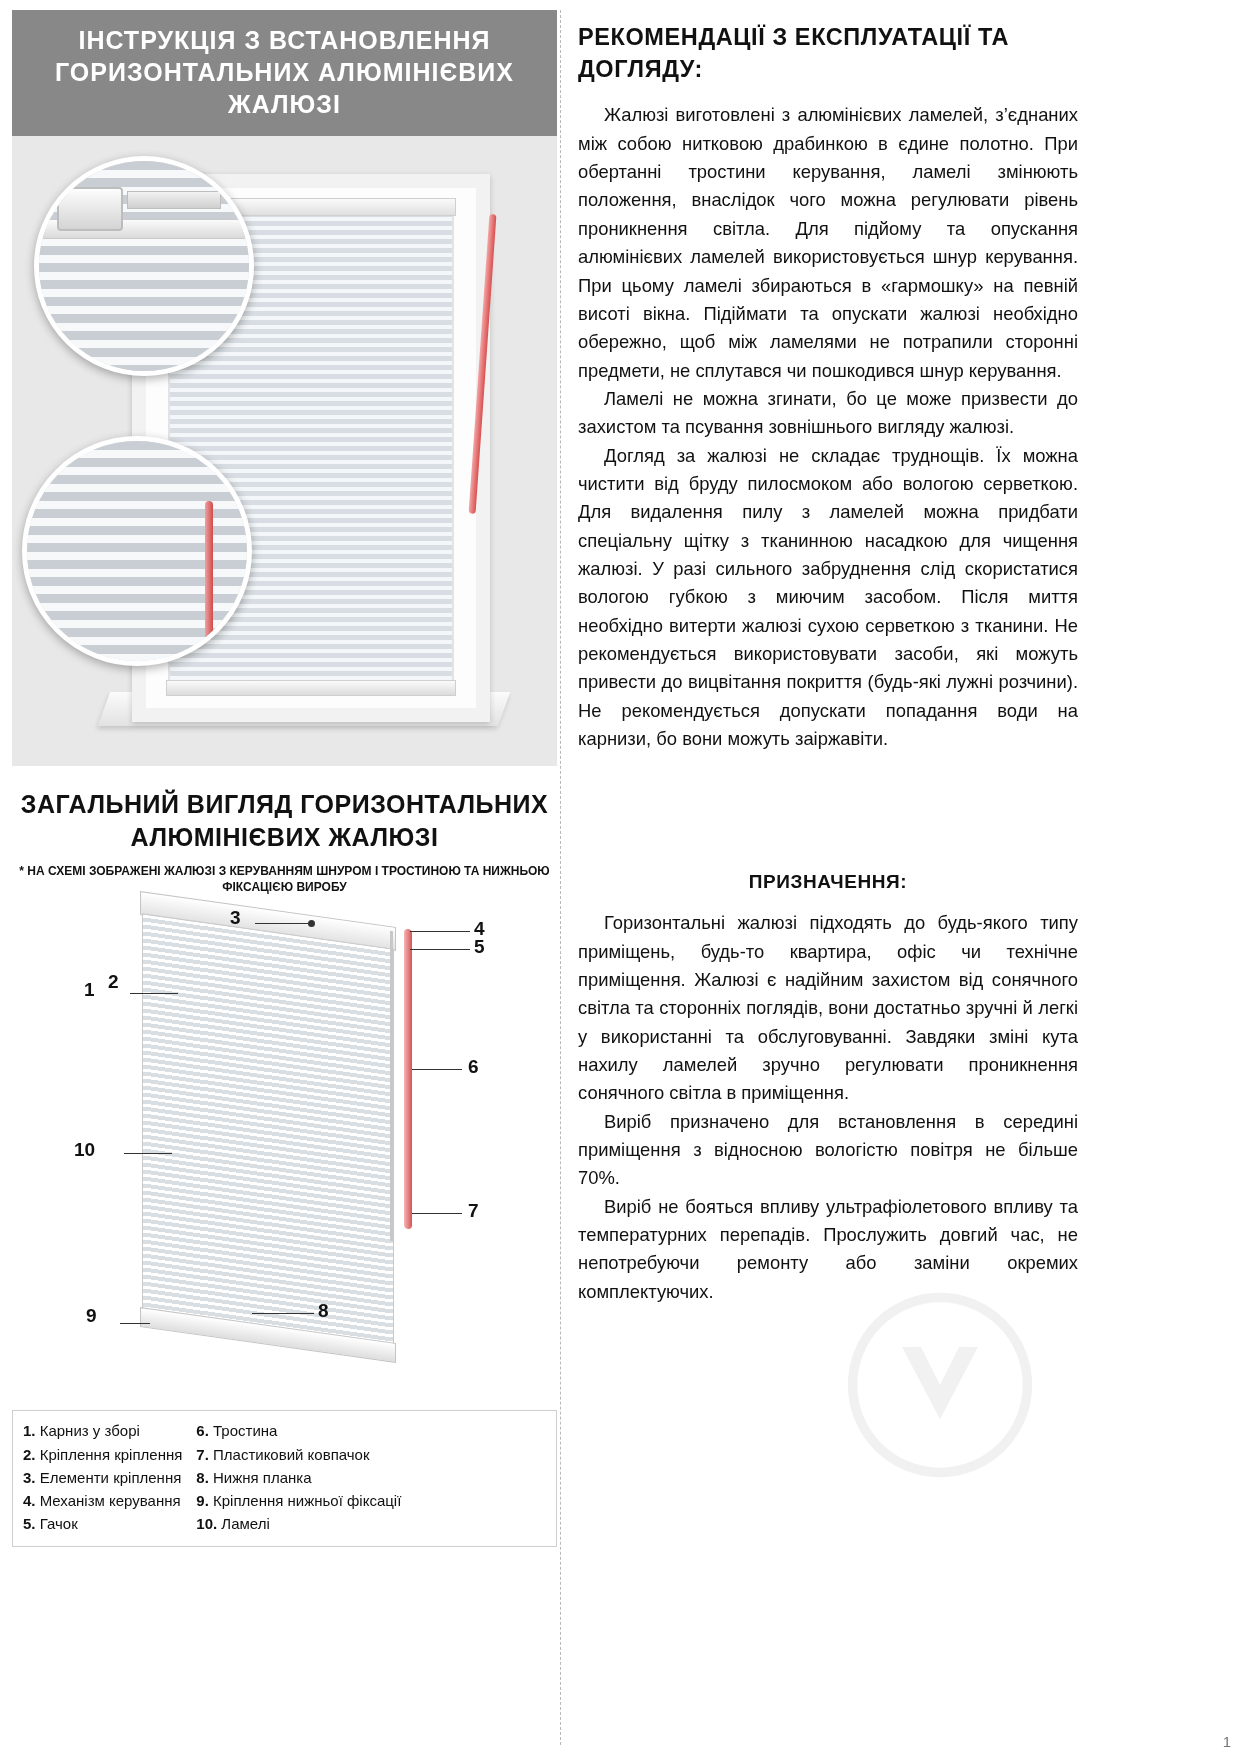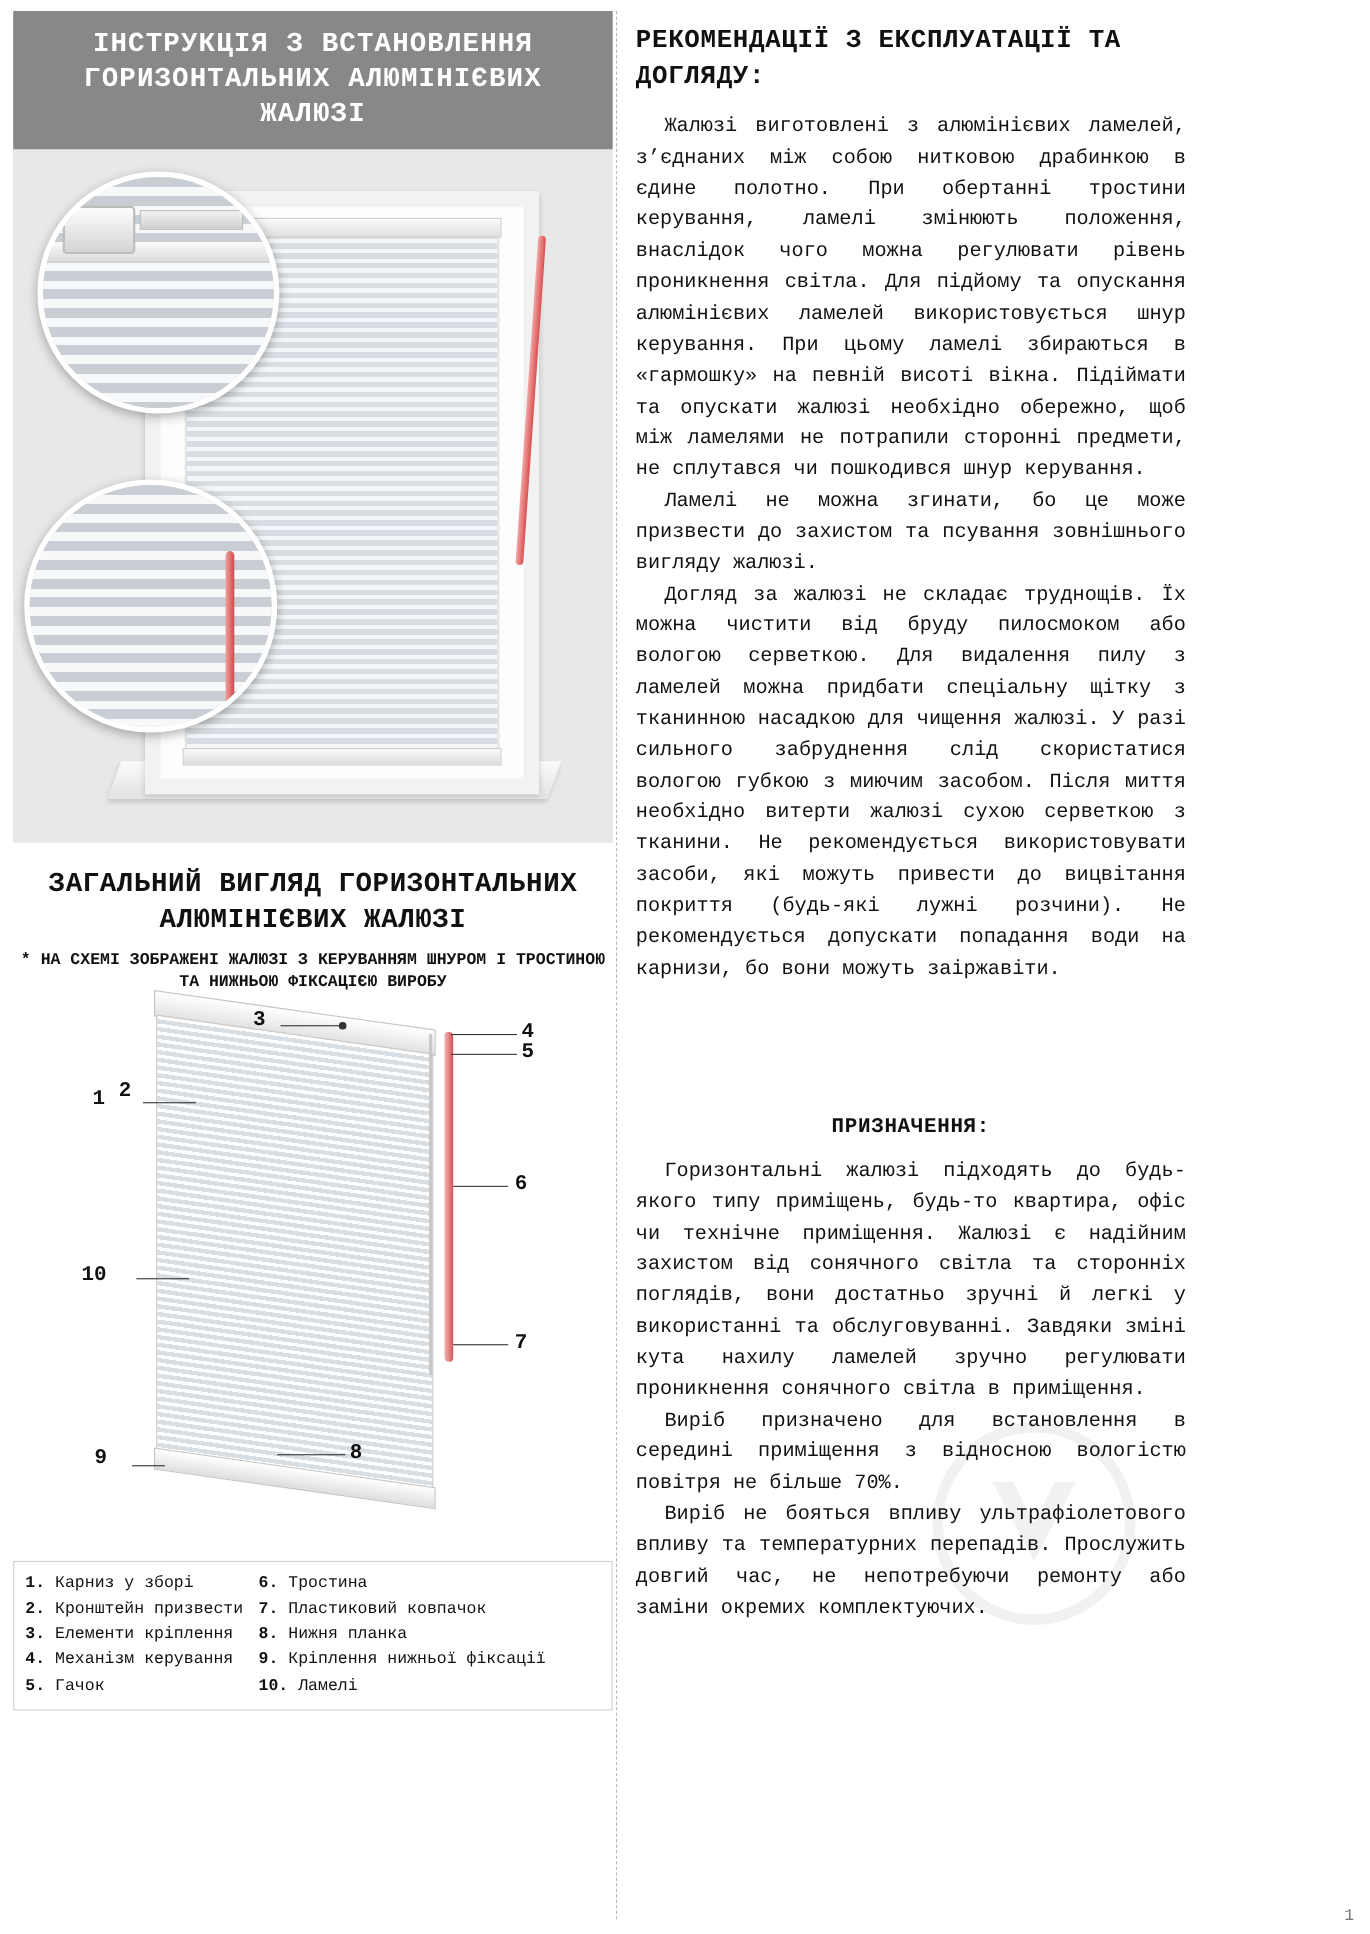--- a/index.html
+++ b/index.html
@@ -6,21 +6,20 @@
   body{
     width:1245px;height:1758px;
     background:#ffffff;
     font-family:"Liberation Sans", sans-serif;
     position:relative;
     overflow:hidden;
   }
   .page{
     position:absolute;inset:0;
     display:flex;
-    font-family:Liberation Mono, monospace;
   }
   
   .wm{
     position:absolute;
     color:#f0f0f0;
     font-size:150px;
     font-family:"Liberation Serif", serif;
     z-index:0;
     pointer-events:none;
     user-select:none;
@@ -157,21 +156,21 @@
     font-weight:bold;
     font-size:25px;
     line-height:1.3;
     color:#111;
     letter-spacing:.5px;
   }
   .sub-note{
     text-align:center;
     margin-top:10px;
     font-weight:bold;
-    font-size:15px;
+    font-size:12px;
     line-height:1.35;
     color:#111;
   }
   
   .diagram{
     position:relative;
     height:505px;
     margin-top:6px;
   }
   .diag-body{
@@ -355,21 +354,21 @@
       <div class="lead" style="left:240px;top:412px;width:62px;"></div>
       <div class="lbl" style="left:306px;top:399px;">8</div>
 
       <div class="lead" style="left:108px;top:422px;width:30px;"></div>
       <div class="lbl" style="left:74px;top:404px;">9</div>
     </div>
 
     <div class="legend">
       <ol>
         <li><b>1.</b> <span>Карниз у зборі</span></li>
-        <li><b>2.</b> <span>Кронштейн призвести</span></li>
+        <li><b>2.</b> <span>Кріплення кріплення</span></li>
         <li><b>3.</b> <span>Елементи кріплення</span></li>
         <li><b>4.</b> <span>Механізм керування</span></li>
         <li><b>5.</b> <span>Гачок</span></li>
       </ol>
       <ol>
         <li><b>6.</b> <span>Тростина</span></li>
         <li><b>7.</b> <span>Пластиковий ковпачок</span></li>
         <li><b>8.</b> <span>Нижня планка</span></li>
         <li><b>9.</b> <span>Кріплення нижньої фіксації</span></li>
         <li><b>10.</b> <span>Ламелі</span></li>

